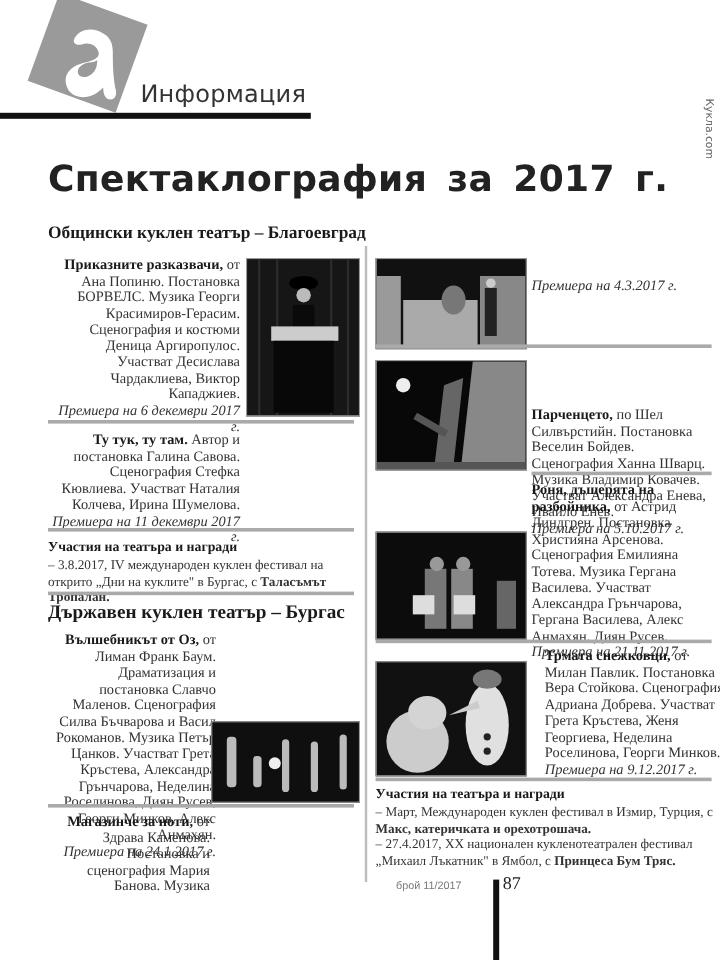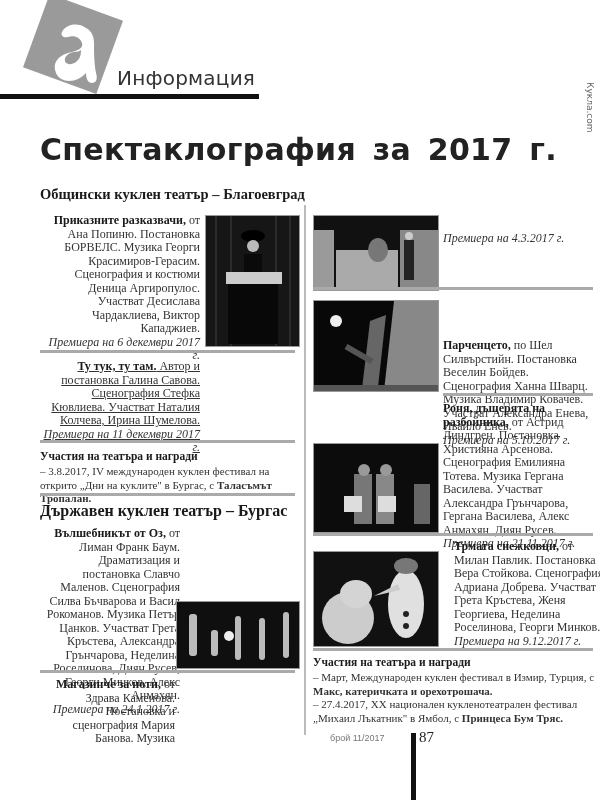--- a/index.html
+++ b/index.html
@@ -58,21 +58,21 @@
       </g>
       <ellipse cx="47" cy="20" rx="12" ry="6" fill="#000"></ellipse>
       <circle cx="47" cy="30" r="6" fill="#bbb"></circle>
       <rect x="38" y="38" width="18" height="20" fill="#0a0a0a"></rect>
       <rect x="20" y="56" width="56" height="12" fill="#ccc"></rect>
       <rect x="22" y="68" width="50" height="60" fill="#080808"></rect>
     </svg>
 </div>
 <div class="abs rule" style="left:40px;top:350px;width:255px;"></div>
 
-<div class="abs entry" style="left:40px;top:360px;width:160px;text-decoration:underline;">
+<div class="abs entry" style="left:40px;top:360px;width:160px;">
   <b>Ту тук, ту там.</b><span> Автор и постановка Галина Савова. Сценография Стефка Кювлиева. Участват Наталия Колчева, Ирина Шумелова.</span><br>
   <span class="prem">Премиера на 11 декември 2017 г.</span>
 </div>
 <div class="abs rule" style="left:40px;top:440px;width:255px;"></div>
 
 <div class="abs awards-h" style="left:40px;top:450px;">Участия на театъра и награди</div>
 <div class="abs awards-t" style="left:40px;top:465px;width:262px;">
   <span>– 3.8.2017, IV международен куклен фестивал на открито „Дни на куклите" в Бургас, с </span><b>Таласъмът Тропалан.</b>
 </div>
 <div class="abs rule" style="left:40px;top:493px;width:255px;"></div>

